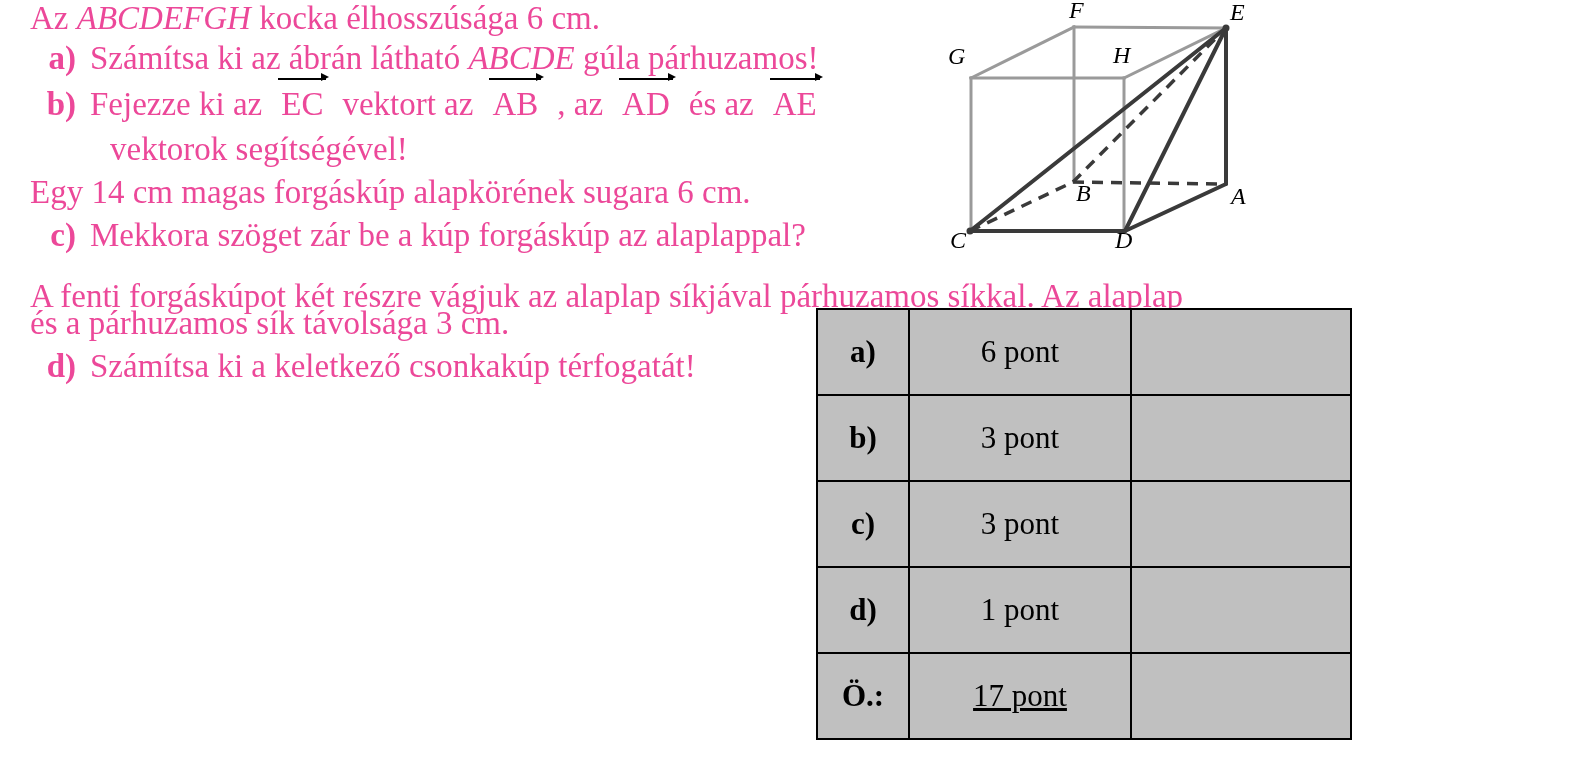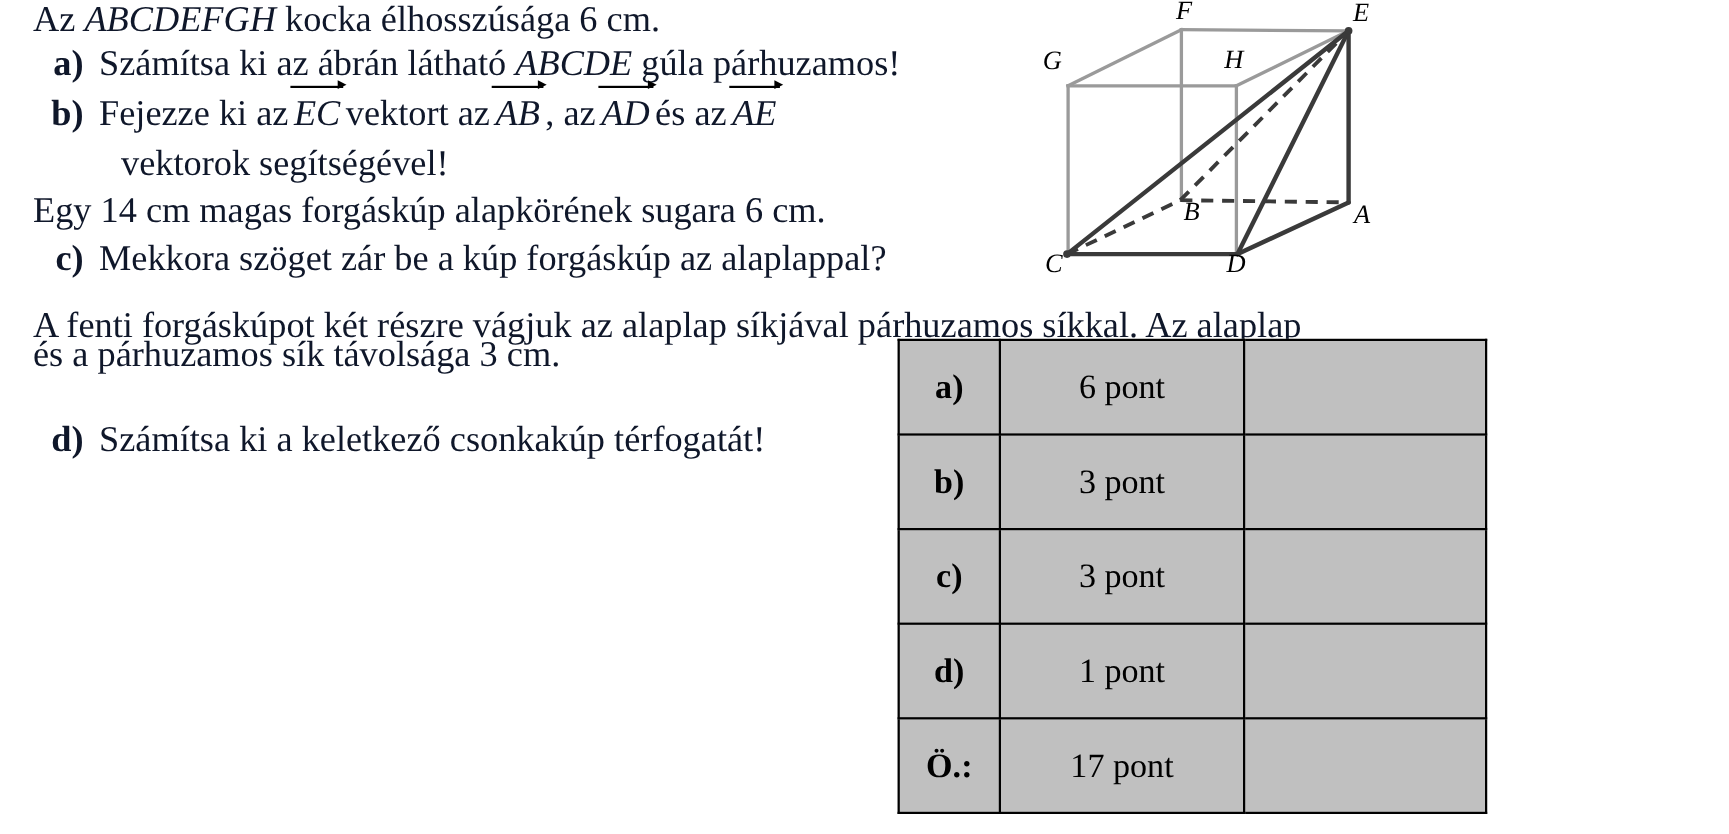--- a/index.html
+++ b/index.html
@@ -22,39 +22,38 @@
     position: absolute;
     left: 0;
     top: 0;
     width: 1400px;
   }
   .line {
     position: absolute;
     white-space: nowrap;
     font-size: 33px;
     line-height: 1;
-    color: #0f172a;
+    color: #ec4899;
   }
   .it { font-style: italic; }
   .lbl {
     font-weight: bold;
     display: inline-block;
     width: 46px;
     text-align: right;
     margin-right: 14px;
   }
   .indent { padding-left: 34px; }
 
   
   .vec {
     position: relative;
     display: inline-block;
-    font-style: italic;
     padding: 0 2px;
-    margin: 0 3px;
+    margin: 0 17px;
     text-align: center;
   }
   .vec .bar {
     position: absolute;
     left: -1px;
     right: -1px;
     top: -0.30em;
     height: 2px;
     background: #000;
   }
@@ -108,21 +107,21 @@
   .col-blank { width: 218px; }
   tr.total td {
     border-top: 5px solid #000;
     border-bottom: 5px solid #000;
   }
   tr.total td.col-item {
     border-left: 5px solid #000;
     border-right: 4px solid #000;
     font-size: 35px;
   }
-  tr.total td.col-score { border-right: 4px solid #000; }
+  tr.total td.col-score { border-right: 4px solid #000; text-decoration: underline; }
   tr.total td.col-blank { border-right: 5px solid #000; }
 </style>
 </head>
 <body>
 
 <div id="page">
 
   <div class="textblock">
 
     <div class="line" style="left:30px; top:2px;">
@@ -142,21 +141,21 @@
     <div class="line" style="left:30px; top:176px;">Egy 14 cm magas forgáskúp alapkörének sugara 6 cm.</div>
 
     <div class="line" style="left:30px; top:219px;">
       <span class="lbl">c)</span><span>Mekkora szöget zár be a kúp forgáskúp az alaplappal?</span>
     </div>
 
     <div class="line" style="left:30px; top:264px;margin-top:16px;">A fenti forgáskúpot két részre vágjuk az alaplap síkjával párhuzamos síkkal. Az alaplap</div>
 
     <div class="line" style="left:30px; top:307px;">és a párhuzamos sík távolsága 3 cm.</div>
 
-    <div class="line" style="left:30px; top:350px;margin-top:34px;">
+    <div class="line" style="left:30px; top:350px;">
       <span class="lbl">d)</span><span>Számítsa ki a keletkező csonkakúp térfogatát!</span>
     </div>
 
   </div>
 
   <div id="figure">
     <svg width="330" height="255" viewBox="0 0 330 255">
 
       <g stroke="#9a9a9a" stroke-width="3" fill="none" stroke-linecap="square">
         <line x1="41" y1="78" x2="144" y2="27"></line>

